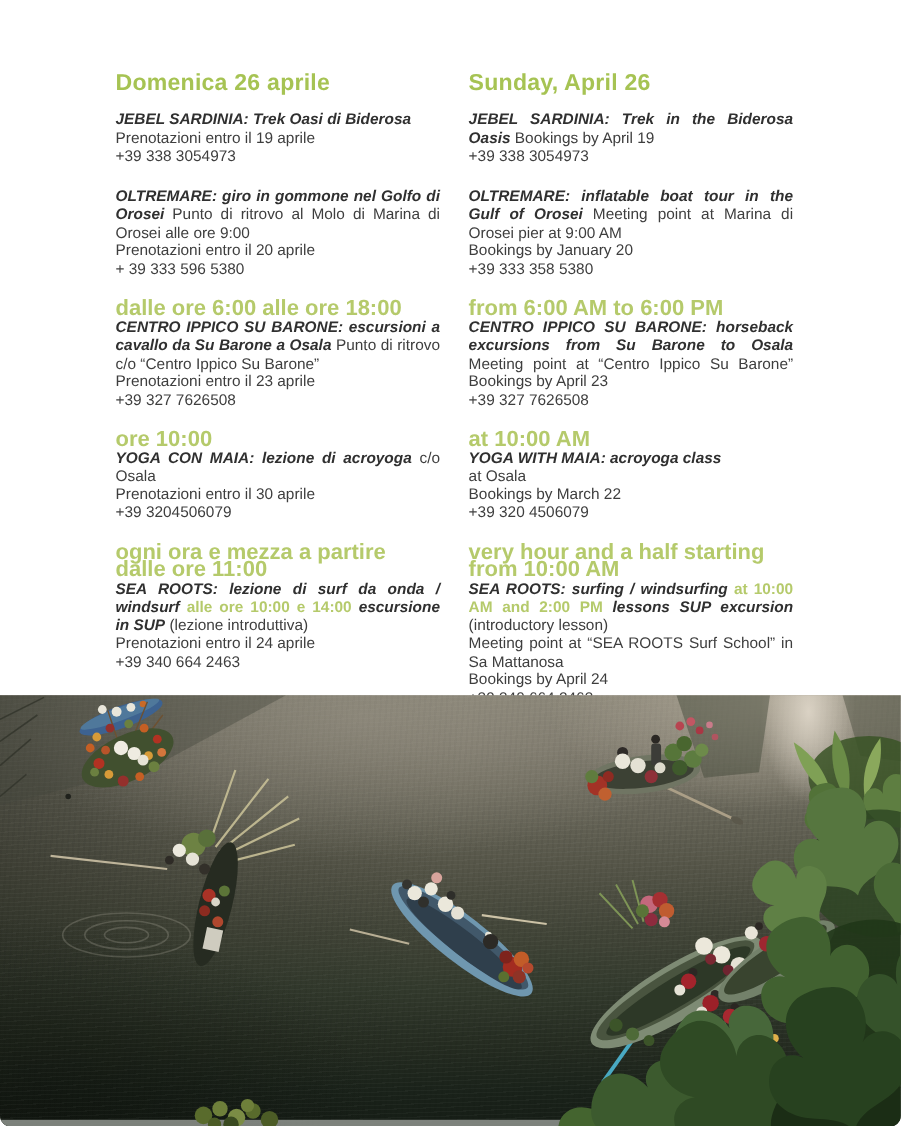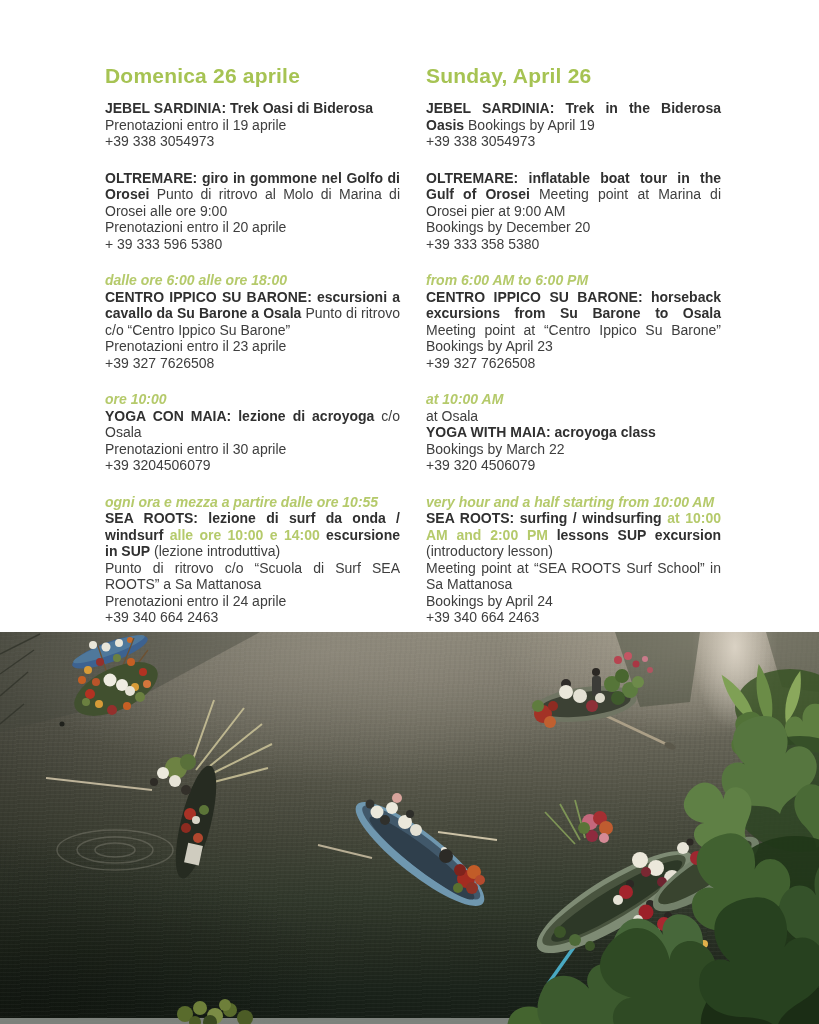--- a/index.html
+++ b/index.html
@@ -3,54 +3,54 @@
 <meta charset="utf-8">
 <style>
   html, body { margin: 0; padding: 0; background: #ffffff; }
   .page {
     position: relative;
     width: 819px;
     height: 1024px;
     background: var(--c-bg, #ffffff);
     overflow: hidden;
     font-family: "Liberation Sans", sans-serif;
+    border-radius: 10px;
   }
   .columns {
     position: absolute;
     left: 105px;
     top: 64px;
     width: 616px;
     display: flex;
     gap: 26px;
   }
   .column { flex: 1; min-width: 0; }
   .heading {
     margin: 0 0 13px 0;
     font-size: 21px;
     line-height: 1.1;
     font-weight: bold;
     color: var(--c-heading, #a6c353);
     letter-spacing: 0.2px;
   }
   .event-block { margin-bottom: 20px; }
   .event-time {
-    font-size: 14px;
+    font-size: 20px;
     line-height: 16.5px;
     font-weight: bold;
     color: var(--c-time, #b5ca6b);
-    font-style: italic;
   }
   .event-par {
     margin: 0;
     font-size: 14px;
     line-height: 16.5px;
     color: var(--c-body, #3e3e3e);
     text-align: justify;
   }
-  .seg-bold { font-weight: bold; color: var(--c-bold, #303030); }
+  .seg-bold { font-weight: bold; color: var(--c-bold, #303030); font-style: italic; }
   .seg-green { font-weight: bold; color: var(--c-time, #b5ca6b); }
   .seg-normal { font-weight: normal; }
   .photo {
     position: absolute;
     left: 0;
     top: 632px;
     width: 819px;
     height: 392px;
     margin: 0;
     background:
@@ -90,49 +90,48 @@
             <p class="event-par"><span class="seg seg-normal">Prenotazioni entro il 23 aprile</span></p>
             <p class="event-par"><span class="seg seg-normal"> +39 327 7626508</span></p>
           </div>
           <div class="event-block">
             <div class="event-time">ore 10:00</div>
             <p class="event-par"><span class="seg seg-bold">YOGA CON MAIA: lezione di acroyoga</span><span class="seg seg-normal"> c/o Osala</span></p>
             <p class="event-par"><span class="seg seg-normal">Prenotazioni entro il 30 aprile</span></p>
             <p class="event-par"><span class="seg seg-normal">+39 3204506079</span></p>
           </div>
           <div class="event-block">
-            <div class="event-time">ogni ora e mezza a partire dalle ore 10:55</div>
+            <div class="event-time">ogni ora e mezza a partire dalle ore 11:00</div>
             <p class="event-par"><span class="seg seg-bold">SEA ROOTS: lezione di surf da onda / windsurf</span><span class="seg seg-green"> alle ore 10:00 e 14:00 </span><span class="seg seg-bold">escursione in SUP</span><span class="seg seg-normal"> (lezione introduttiva)</span></p>
-            <p class="event-par"><span class="seg seg-normal">Punto di ritrovo c/o “Scuola di Surf SEA ROOTS” a Sa Mattanosa</span></p>
             <p class="event-par"><span class="seg seg-normal">Prenotazioni entro il 24 aprile</span></p>
             <p class="event-par"><span class="seg seg-normal"> +39 340 664 2463</span></p>
           </div>
         </div>
     </section>
     <section class="column">
       <h1 class="heading">Sunday, April 26</h1>
       <div>
           <div class="event-block">
             <p class="event-par"><span class="seg seg-bold">JEBEL SARDINIA: Trek in the Biderosa Oasis</span><span class="seg seg-normal"> Bookings by April 19</span></p>
             <p class="event-par"><span class="seg seg-normal">+39 338 3054973</span></p>
           </div>
           <div class="event-block">
             <p class="event-par"><span class="seg seg-bold">OLTREMARE: inflatable boat tour in the Gulf of Orosei</span><span class="seg seg-normal"> Meeting point at Marina di Orosei pier at 9:00 AM</span></p>
-            <p class="event-par"><span class="seg seg-normal">Bookings by December 20</span></p>
+            <p class="event-par"><span class="seg seg-normal">Bookings by January 20</span></p>
             <p class="event-par"><span class="seg seg-normal">+39 333 358 5380</span></p>
           </div>
           <div class="event-block">
             <div class="event-time">from 6:00 AM to 6:00 PM</div>
             <p class="event-par"><span class="seg seg-bold">CENTRO IPPICO SU BARONE: horseback excursions from Su Barone to Osala</span><span class="seg seg-normal"> Meeting point at “Centro Ippico Su Barone” Bookings by April 23</span></p>
             <p class="event-par"><span class="seg seg-normal">+39 327 7626508</span></p>
           </div>
           <div class="event-block">
             <div class="event-time">at 10:00 AM</div>
+            <p class="event-par"><span class="seg seg-bold">YOGA WITH MAIA: acroyoga class</span></p>
             <p class="event-par"><span class="seg seg-normal">at Osala</span></p>
-            <p class="event-par"><span class="seg seg-bold">YOGA WITH MAIA: acroyoga class</span></p>
             <p class="event-par"><span class="seg seg-normal">Bookings by March 22</span></p>
             <p class="event-par"><span class="seg seg-normal">+39 320 4506079</span></p>
           </div>
           <div class="event-block">
             <div class="event-time">very hour and a half starting from 10:00 AM</div>
             <p class="event-par"><span class="seg seg-bold">SEA ROOTS: surfing / windsurfing</span><span class="seg seg-green"> at 10:00 AM and 2:00 PM </span><span class="seg seg-bold">lessons SUP excursion</span><span class="seg seg-normal"> (introductory lesson)</span></p>
             <p class="event-par"><span class="seg seg-normal">Meeting point at “SEA ROOTS Surf School” in Sa Mattanosa</span></p>
             <p class="event-par"><span class="seg seg-normal">Bookings by April 24</span></p>
             <p class="event-par"><span class="seg seg-normal">+39 340 664 2463</span></p>
           </div>

